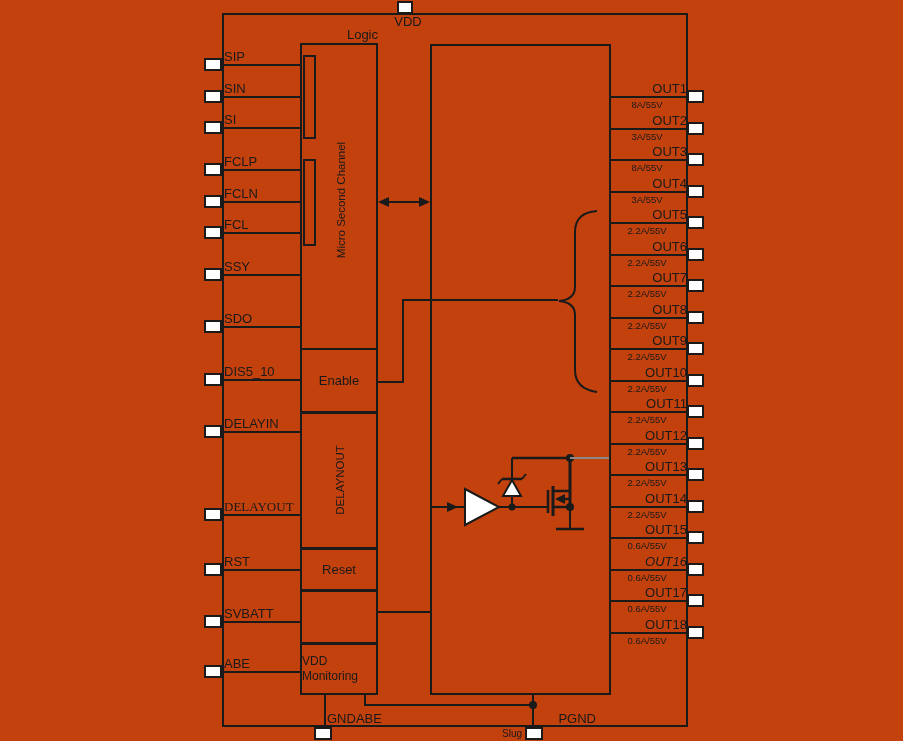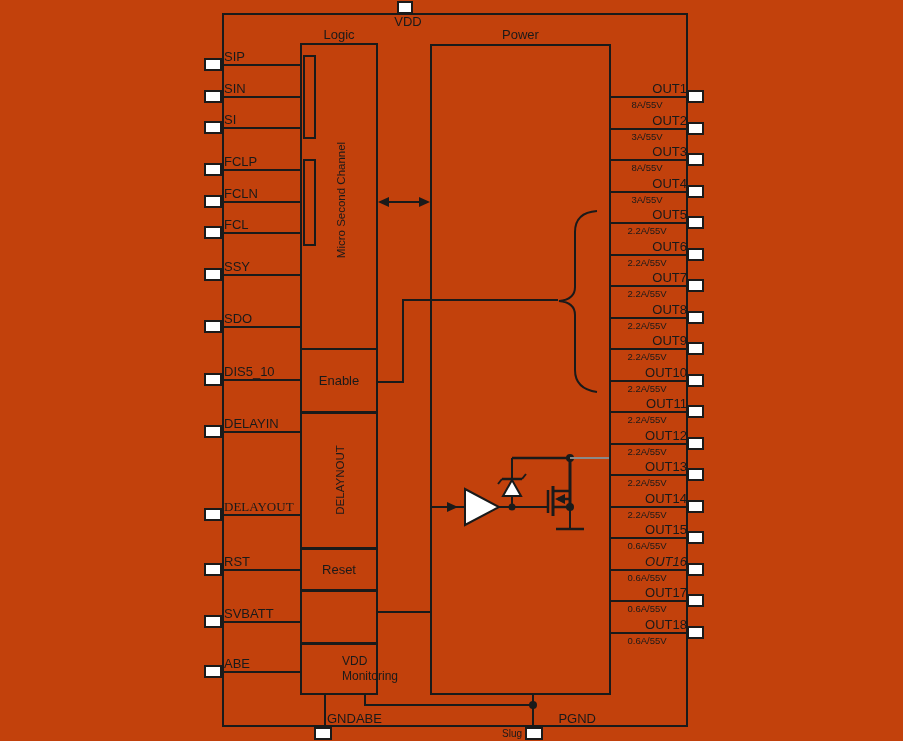--- a/index.html
+++ b/index.html
@@ -25,41 +25,40 @@
 <body>
 
 <div id="canvas">
 
   <div class="box" style="left:222px;top:13px;width:466px;height:714px;"></div>
 
   <div class="psq" style="left:397px;top:1px;width:16px;"></div>
   <div class="blocklab" style="left:386px;top:14px;width:44px;">VDD</div>
 
   <div class="box" style="left:300px;top:43px;width:78px;height:652px;"></div>
-  <div class="blocklab" style="left:300px;top:27px;width:78px;">Logic</div>
+  <div class="blocklab" style="left:300px;top:27px;width:78px;text-align:right;">Logic</div>
   <div class="box" style="left:303px;top:55px;width:13px;height:84px;"></div>
   <div class="box" style="left:303px;top:159px;width:13px;height:87px;"></div>
   <div class="vtext" style="left:341px;top:200px;">Micro Second Channel</div>
 
   <div class="box" style="left:300px;top:348px;width:78px;height:65px;"></div>
   <div class="centerlab" style="left:300px;top:348px;width:78px;height:65px;">Enable</div>
 
   <div class="box" style="left:300px;top:412px;width:78px;height:137px;"></div>
   <div class="vtext" style="left:340px;top:480px;">DELAYNOUT</div>
 
   <div class="box" style="left:300px;top:548px;width:78px;height:43px;"></div>
   <div class="centerlab" style="left:300px;top:548px;width:78px;height:43px;">Reset</div>
 
   <div class="box" style="left:300px;top:590px;width:78px;height:54px;"></div>
 
   <div class="box" style="left:300px;top:643px;width:78px;height:52px;"></div>
-  <div class="centerlab" style="left:302px;top:644px;width:74px;height:50px;font-size:12px;line-height:15px;margin-left:40px;">VDD Monitoring</div>
+  <div class="centerlab" style="left:302px;top:644px;width:74px;height:50px;font-size:12px;line-height:15px;">VDD Monitoring</div>
 
   <div class="box" style="left:430px;top:44px;width:181px;height:651px;"></div>
-  <div class="blocklab" style="left:430px;top:27px;width:181px;">Power</div>
 
   <div class="psq" style="left:204px;top:58px;"></div>
   <div class="wire-h" style="left:222px;top:64px;width:79px;"></div>
   <div class="llab" style="top:49px;">SIP</div>
 
   <div class="psq" style="left:204px;top:90px;"></div>
   <div class="wire-h" style="left:222px;top:96px;width:79px;"></div>
   <div class="llab" style="top:81px;">SIN</div>
 
   <div class="psq" style="left:204px;top:121px;"></div>

